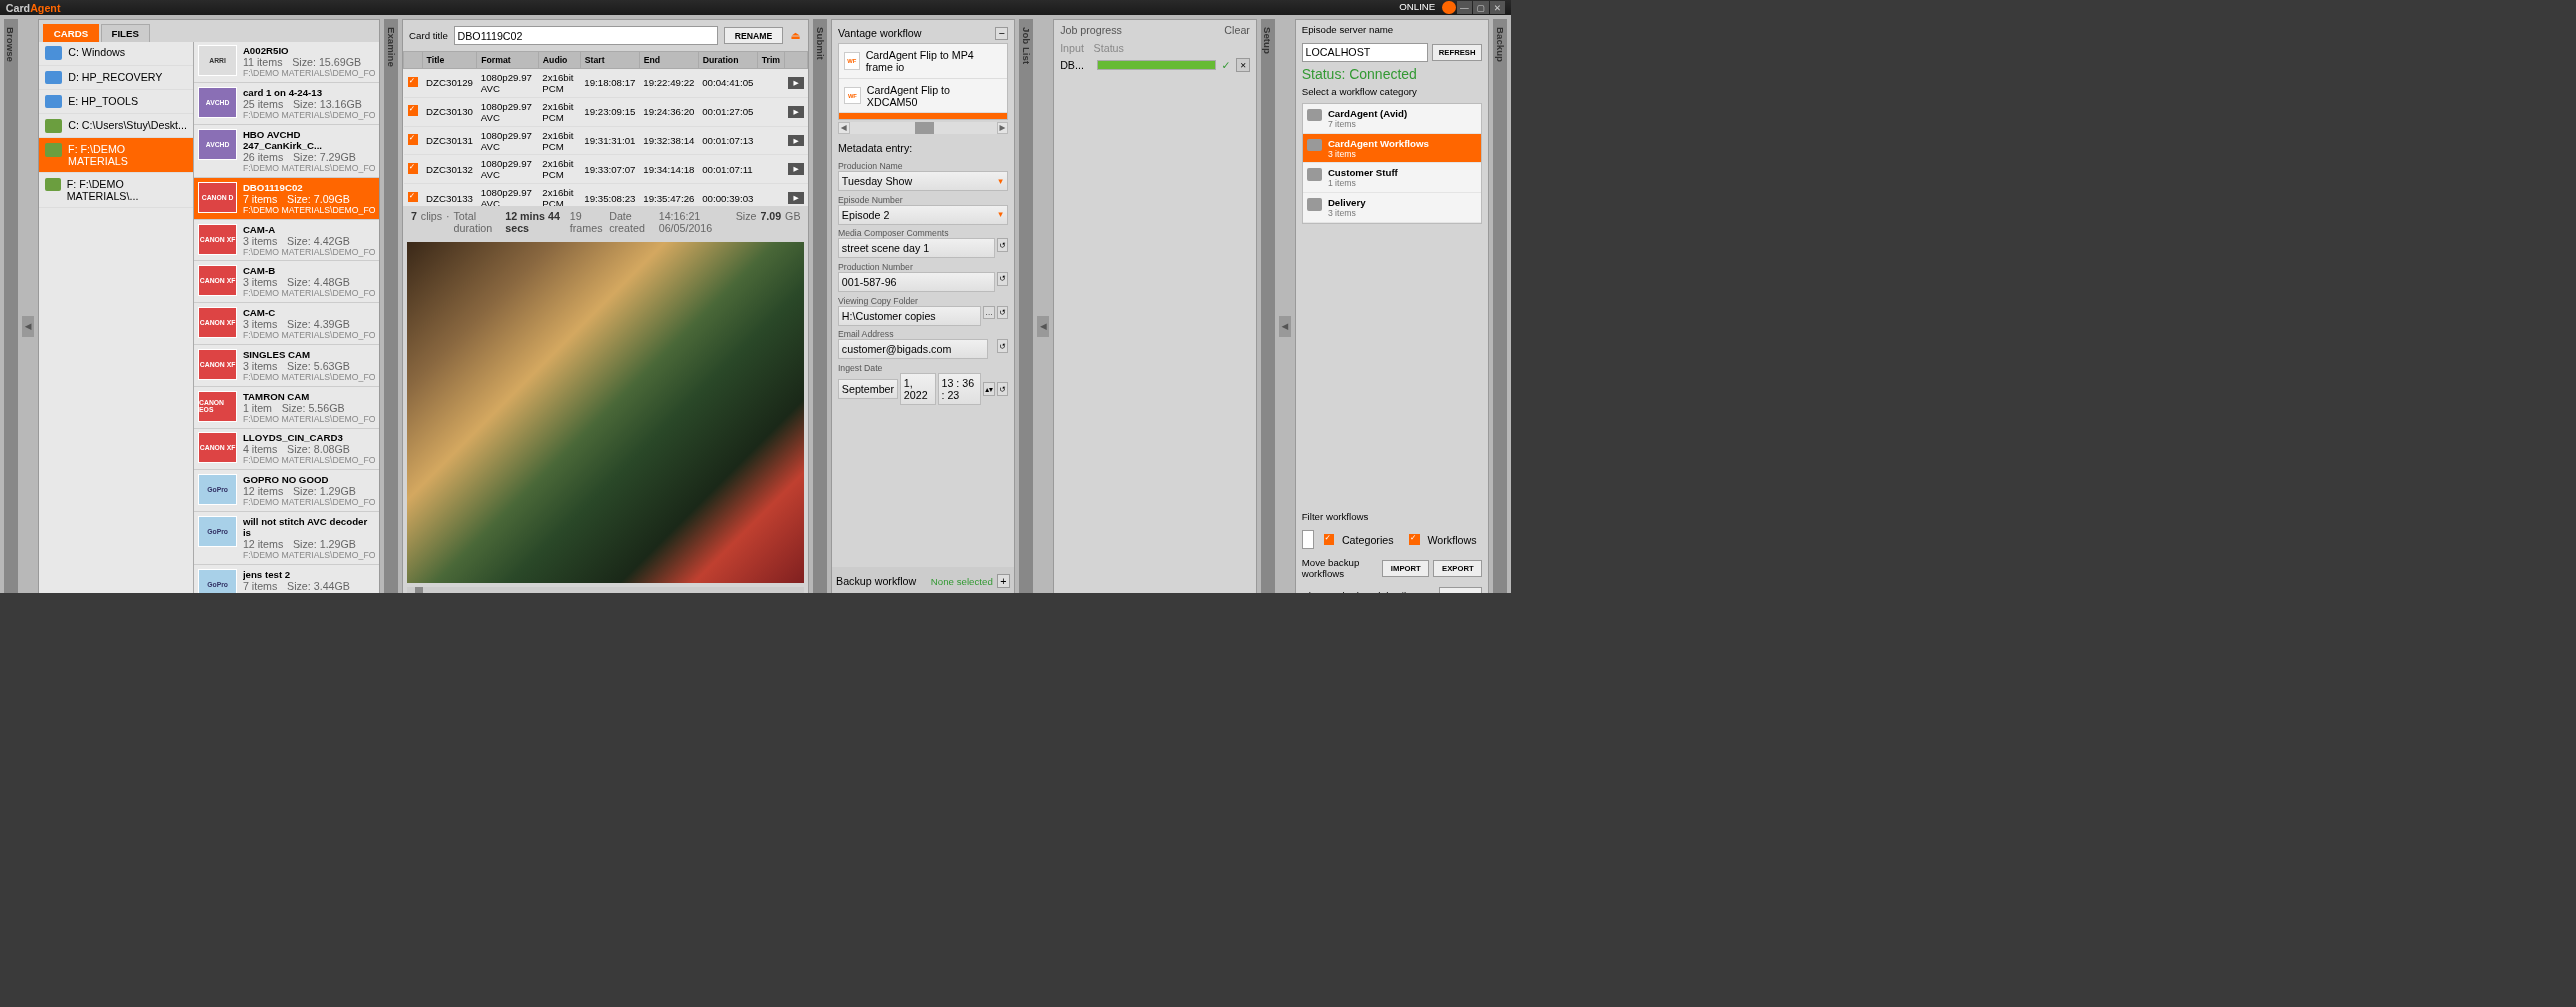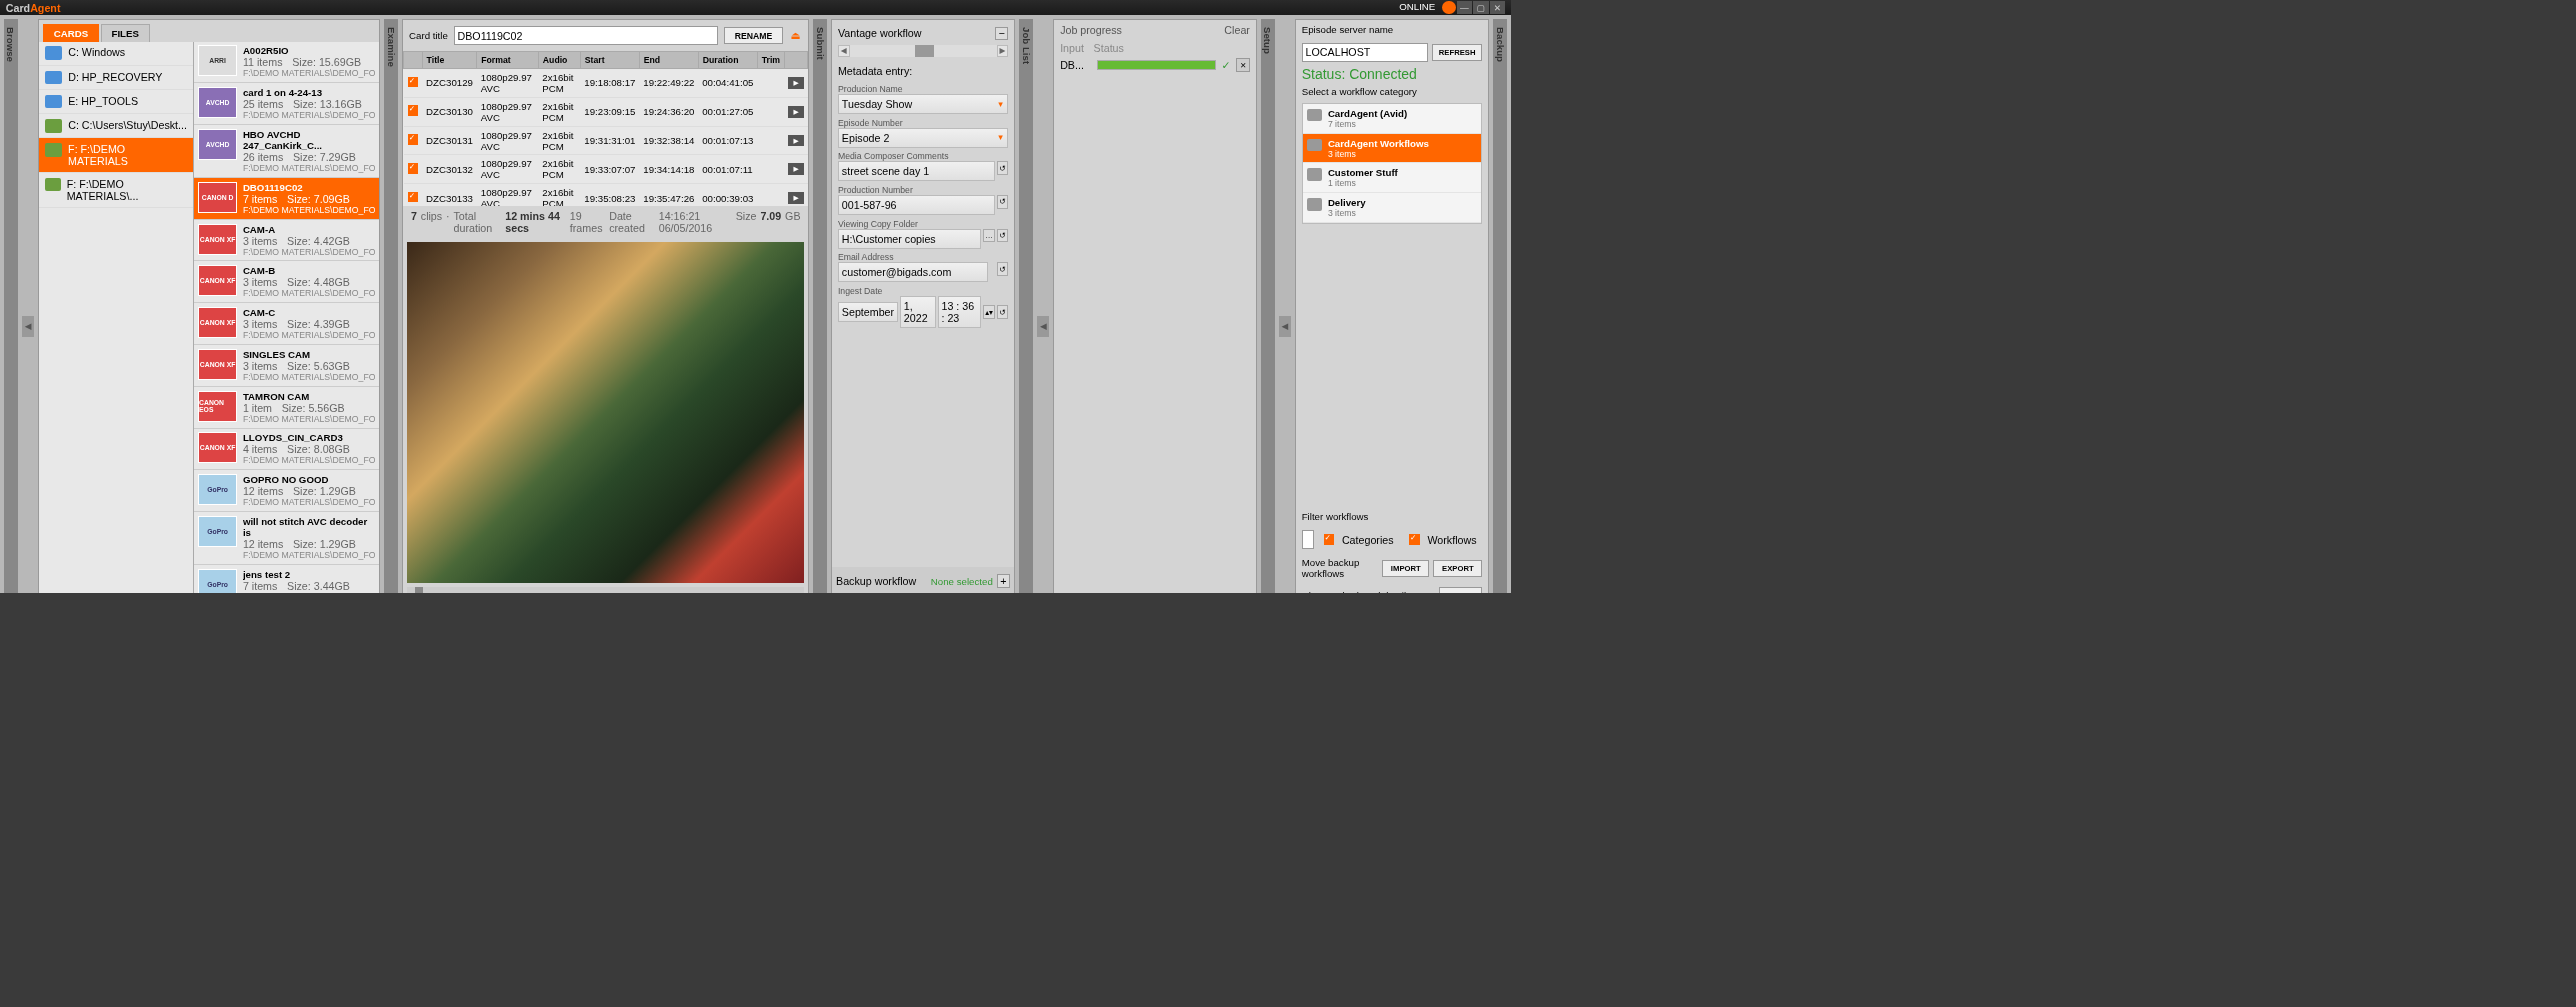--- a/index.html
+++ b/index.html
@@ -474,20 +474,34 @@
 
     <div class="vtab">
         <span>Submit</span>
       </div>
     <div class="panel submit">
       <div class="sub-section">
         <div class="sub-head">
             <span>Vantage workflow</span>
             <span class="minus">−</span>
           </div>
+        <div class="wf-list" id="wflist">
+            <div class="wf-item">
+              <span class="wf-icon">WF</span>
+              <span>CardAgent Flip to MP4 frame io</span>
+            </div>
+            <div class="wf-item">
+              <span class="wf-icon">WF</span>
+              <span>CardAgent Flip to XDCAM50</span>
+            </div>
+            <div class="wf-item selected">
+              <span class="wf-icon">WF</span>
+              <span>CardAgent Ingest to Avid with Metadata</span>
+            </div>
+          </div>
         <div class="wf-scroll">
             <span class="arrow-icon" style="position:absolute;left:0">◀</span>
             <div class="wf-scroll-thumb"></div>
             <span class="arrow-icon" style="position:absolute;right:0">▶</span>
           </div>
         <div class="sub-head" style="margin-top:5.8px">
             <span>Metadata entry:</span>
           </div>
         <div class="meta-label">Producion Name</div>
         <div class="meta-field">

